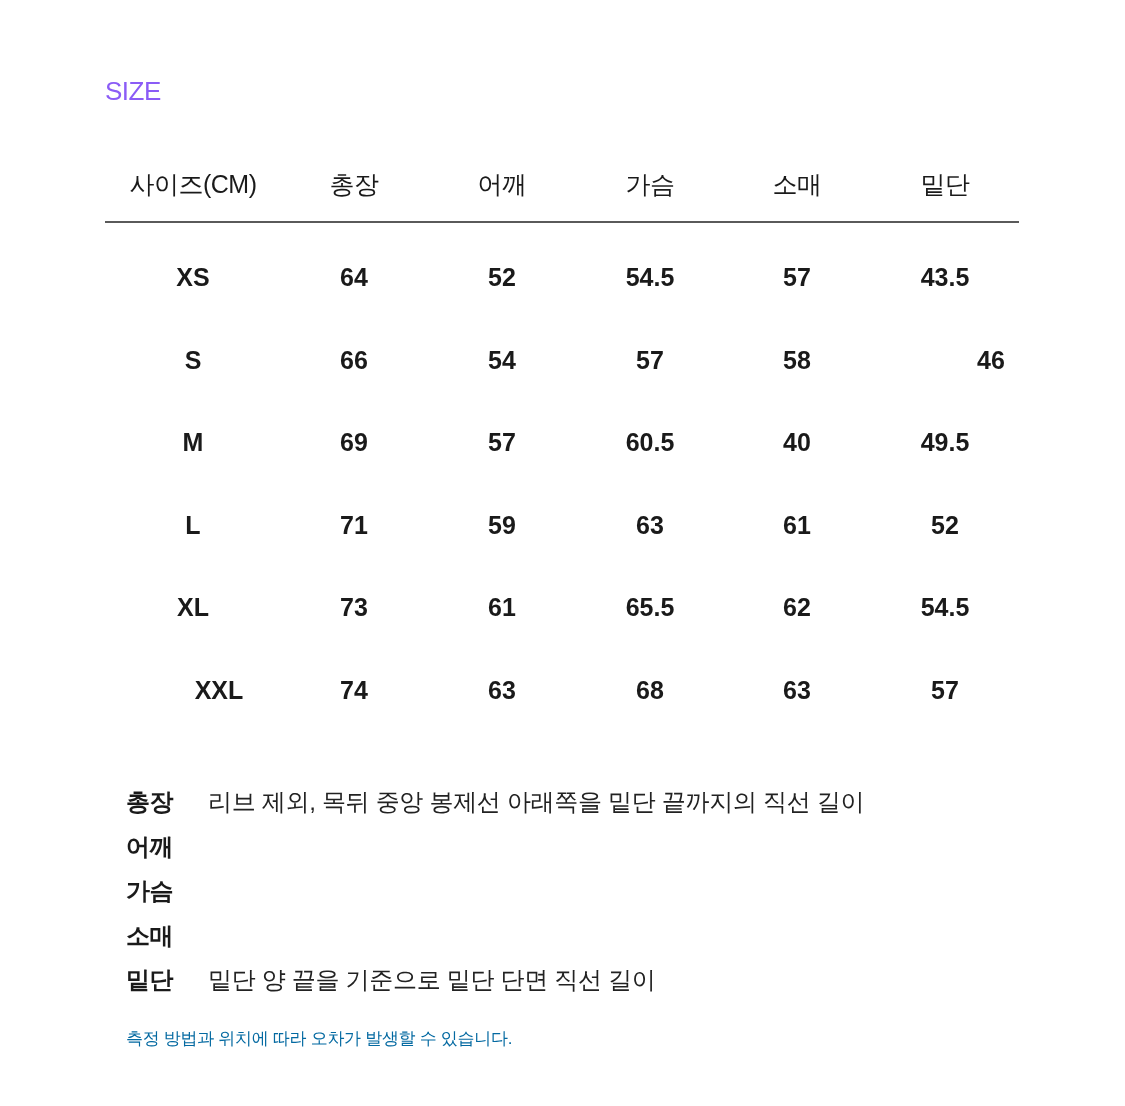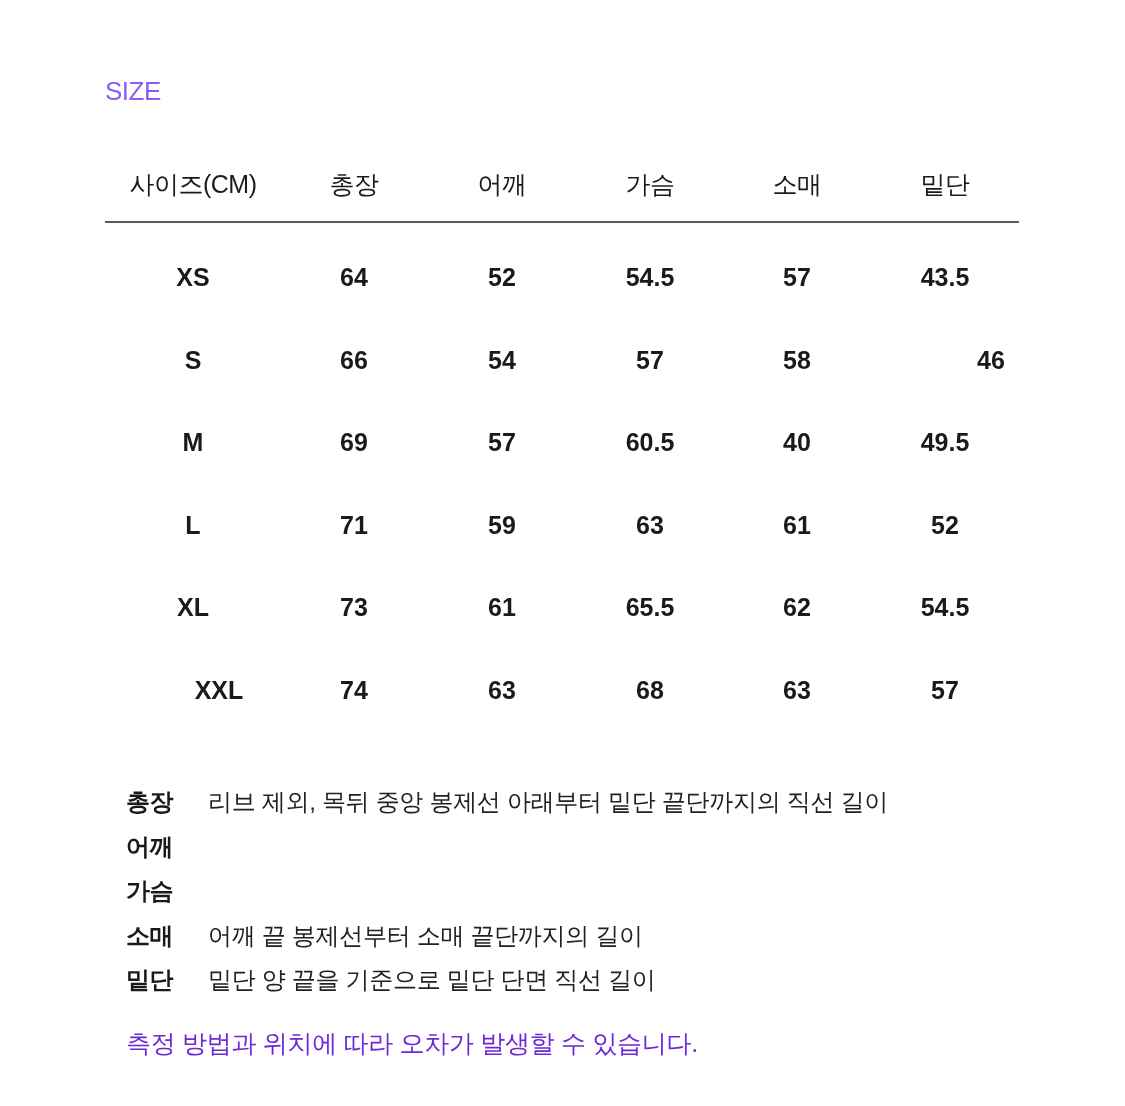--- a/index.html
+++ b/index.html
@@ -75,22 +75,22 @@
     .legend-desc {
       font-size: 24px;
       font-weight: 400;
       color: #222;
       letter-spacing: -0.3px;
     }
     .note {
       position: absolute;
       left: 126px;
       top: 1027px;
-      font-size: 25px;
-      color: #6d28d9;
+      font-size: 17px;
+      color: #0369a1;
       letter-spacing: -0.3px;
     }
   </style>
 </head>
 <body>
 
 <div>
 
   <div class="title">SIZE</div>
 
@@ -158,31 +158,30 @@
       <div class="cell data-cell" style="left:502px;top:690px;">63</div>
       <div class="cell data-cell" style="left:650px;top:690px;">68</div>
       <div class="cell data-cell" style="left:797px;top:690px;">63</div>
       <div class="cell data-cell" style="left:945px;top:690px;">57</div>
     </div>
   </div>
 
   <div class="legend">
     <div class="legend-row">
       <span class="legend-term">총장</span>
-      <span class="legend-desc">리브 제외, 목뒤 중앙 봉제선 아래부터 밑단 끝단까지의 직선 길이</span>
+      <span class="legend-desc">리브 제외, 목뒤 중앙 봉제선 아래쪽을 밑단 끝까지의 직선 길이</span>
     </div>
     <div class="legend-row">
       <span class="legend-term">어깨</span>
     </div>
     <div class="legend-row">
       <span class="legend-term">가슴</span>
     </div>
     <div class="legend-row">
       <span class="legend-term">소매</span>
-      <span class="legend-desc">어깨 끝 봉제선부터 소매 끝단까지의 길이</span>
     </div>
     <div class="legend-row">
       <span class="legend-term">밑단</span>
       <span class="legend-desc">밑단 양 끝을 기준으로 밑단 단면 직선 길이</span>
     </div>
   </div>
 
   <div class="note">측정 방법과 위치에 따라 오차가 발생할 수 있습니다.</div>
 
 </div>

